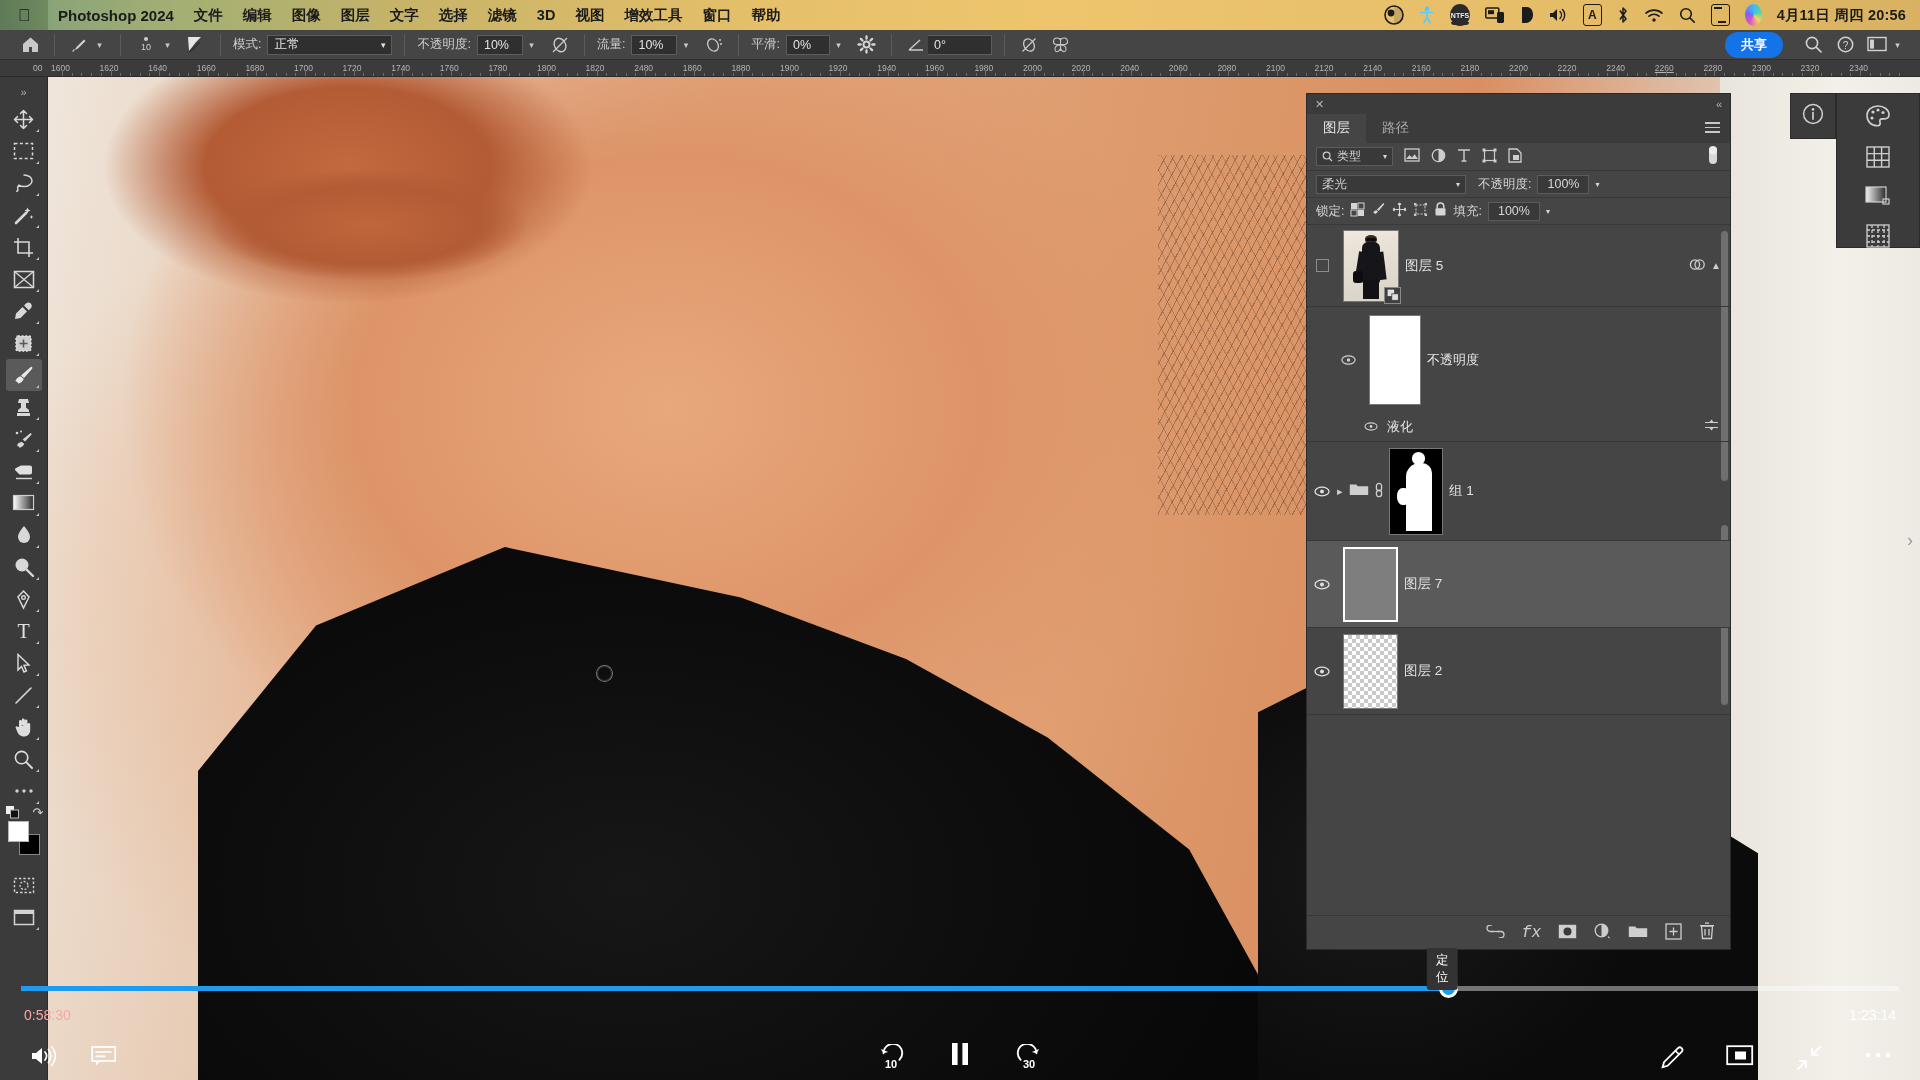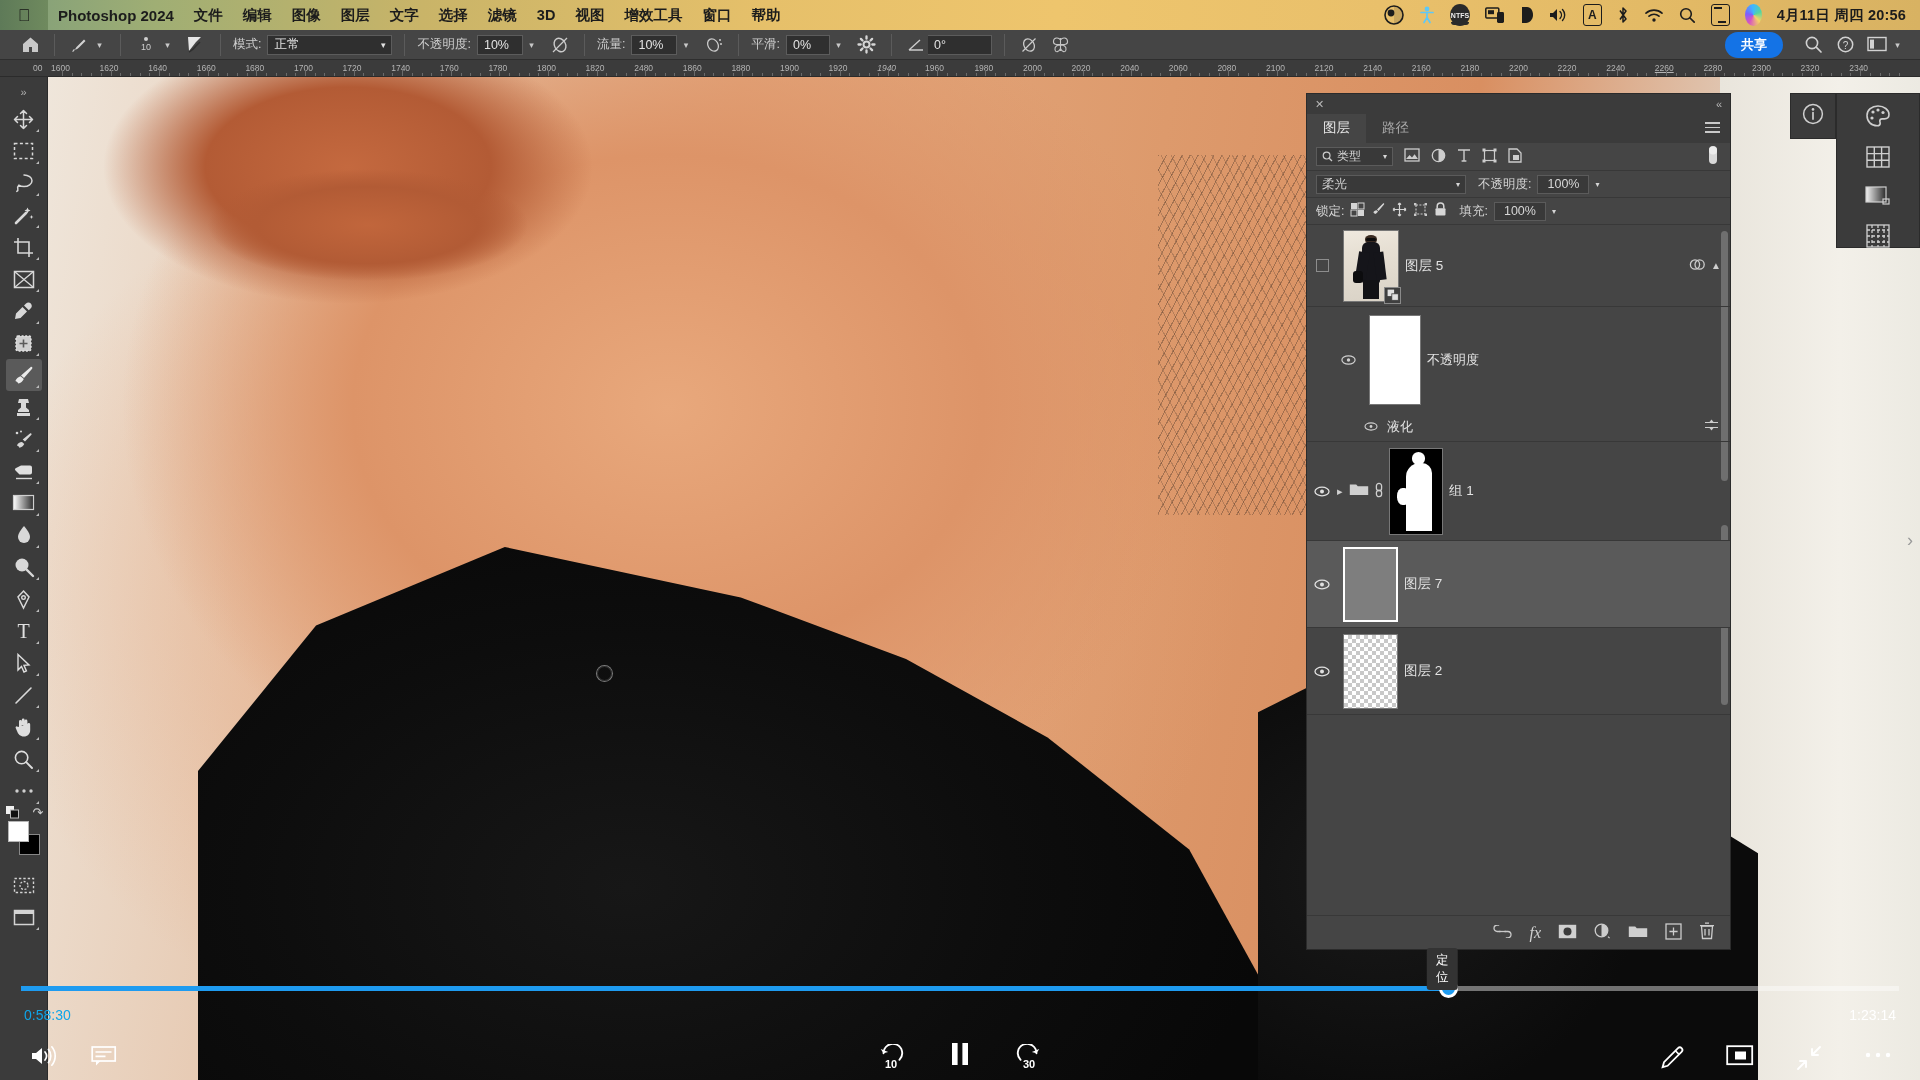--- a/index.html
+++ b/index.html
@@ -184,21 +184,21 @@
   #minidock{position:absolute;right:0;top:93px;width:84px;height:155px;background:#3b3b3b;border:1px solid #2b2b2b;
      display:flex;flex-direction:column;align-items:center;padding-top:10px;gap:14px;color:#d0d0d0;}
   #collapse-arrow{position:absolute;right:0;top:520px;width:20px;height:40px;color:#9a9a9a;display:flex;align-items:center;justify-content:center;font-size:18px;}
 
   
   #player{position:absolute;left:0;bottom:0;width:1920px;height:130px;}
   .progress{position:absolute;left:21px;right:21px;top:36px;height:5px;background:rgba(255,255,255,.42);}
   .progress .fill{position:absolute;left:0;top:0;height:5px;background:#1e9bf0;}
   .progress .knob{position:absolute;top:-7px;width:19px;height:19px;border-radius:50%;background:#1e9bf0;border:3px solid #fff;transform:translateX(-9px);}
   .tooltip{position:absolute;top:-34px;transform:translateX(-50%);background:#333;color:#fff;font-size:12.5px;padding:4px 9px;border-radius:3px;}
-  .t-left{position:absolute;left:24px;top:57px;color:#0ea5e9;font-size:14px;}
+  .t-left{position:absolute;left:24px;top:57px;color:#fca5a5;font-size:14px;}
   .t-right{position:absolute;right:24px;top:57px;color:#fff;font-size:14px;}
   .p-left{position:absolute;left:30px;top:95px;display:flex;gap:34px;color:#fff;}
   .p-center{position:absolute;left:50%;top:90px;transform:translateX(-50%);display:flex;gap:42px;align-items:center;color:#fff;}
   .p-right{position:absolute;right:28px;top:95px;display:flex;gap:42px;color:#fff;}
   .skipbtn{position:relative;width:28px;height:28px;display:flex;align-items:flex-end;justify-content:center;}
   .skipnum{position:absolute;left:0;right:0;bottom:0;text-align:center;font-size:11px;font-weight:700;}
 </style>
 </head>
 <body>
 
@@ -516,21 +516,21 @@
     <div class="tickmark" style="left: 800.72px; height: 3px;"></div>
     <div class="tickmark" style="left: 810.44px; height: 3px;"></div>
     <div class="tickmark" style="left: 820.16px; height: 3px;"></div>
     <div class="tickmark" style="left: 829.88px; height: 3px;"></div>
     <div class="tick" style="left: 828.6px; top: 3px;">1920</div>
     <div class="tickmark" style="left: 839.6px; height: 6px;"></div>
     <div class="tickmark" style="left: 849.32px; height: 3px;"></div>
     <div class="tickmark" style="left: 859.04px; height: 3px;"></div>
     <div class="tickmark" style="left: 868.76px; height: 3px;"></div>
     <div class="tickmark" style="left: 878.48px; height: 3px;"></div>
-    <div class="tick" style="left: 877.2px; top: 3px; font-style: italic;">1940</div>
+    <div class="tick" style="left: 877.2px; top: 3px;">1940</div>
     <div class="tickmark" style="left: 888.2px; height: 6px;"></div>
     <div class="tickmark" style="left: 897.92px; height: 3px;"></div>
     <div class="tickmark" style="left: 907.64px; height: 3px;"></div>
     <div class="tickmark" style="left: 917.36px; height: 3px;"></div>
     <div class="tickmark" style="left: 927.08px; height: 3px;"></div>
     <div class="tick" style="left: 925px; top: 3px;">1960</div>
     <div class="tickmark" style="left: 936.8px; height: 6px;"></div>
     <div class="tickmark" style="left: 946.52px; height: 3px;"></div>
     <div class="tickmark" style="left: 956.24px; height: 3px;"></div>
     <div class="tickmark" style="left: 965.96px; height: 3px;"></div>
@@ -964,21 +964,21 @@
             <rect x="11.6" y="11.6" width="2.4" height="2.4"></rect>
           </g>
         </svg>
     </span>
     <span>
       <svg width="13" height="15" viewBox="0 0 13 15">
           <path d="M3.2 6.5V4.4a3.3 3.3 0 0 1 6.6 0v2.1" fill="none" stroke="#d6d6d6" stroke-width="1.5"></path>
           <rect x="1.5" y="6.3" width="10" height="7.2" rx="1" fill="#d6d6d6"></rect>
         </svg>
     </span>
-    <span style="margin-left:6px">填充:</span>
+    <span style="">填充:</span>
     <span class="lp-sel" style="width:52px;justify-content:center">100%</span>
     <span style="font-size:8px">▾</span>
   </div>
 
   <div class="lp-list">
     <div class="scrollbar"></div>
     <div class="scrollbar2"></div>
 
     <div class="layer" style="height:82px">
       <span class="eye">
@@ -1099,21 +1099,21 @@
   </div>
 
   <div class="lp-bottom">
     <span>
       <svg width="19" height="13" viewBox="0 0 19 13">
           <path d="M7.5 6.5H4.2a3.2 3.2 0 0 1 0-6.4h2M11.5 6.5h3.3a3.2 3.2 0 0 1 0 6.4h-2" fill="none" stroke="#c9c9c9" stroke-width="1.3"></path>
           <path d="M6 6.5h7" stroke="#c9c9c9" stroke-width="1.3"></path>
         </svg>
     </span>
     <span>
-      <span style="font-family:Liberation Serif, serif;font-style:italic;font-size:16px;color:#d0d0d0;">fx</span>
+      <span style="font-family:Liberation Mono, monospace;font-style:italic;font-size:16px;color:#d0d0d0;">fx</span>
     </span>
     <span>
       <svg width="19" height="15" viewBox="0 0 19 15">
           <rect x="0.8" y="0.8" width="17.4" height="13.4" fill="#d0d0d0"></rect>
           <circle cx="9.5" cy="7.5" r="4" fill="#3b3b3b"></circle>
         </svg>
     </span>
     <span>
       <svg width="17" height="16" viewBox="0 0 17 16">
           <circle cx="7.5" cy="7.5" r="6.3" fill="none" stroke="#cdcdcd" stroke-width="1.3"></circle>

